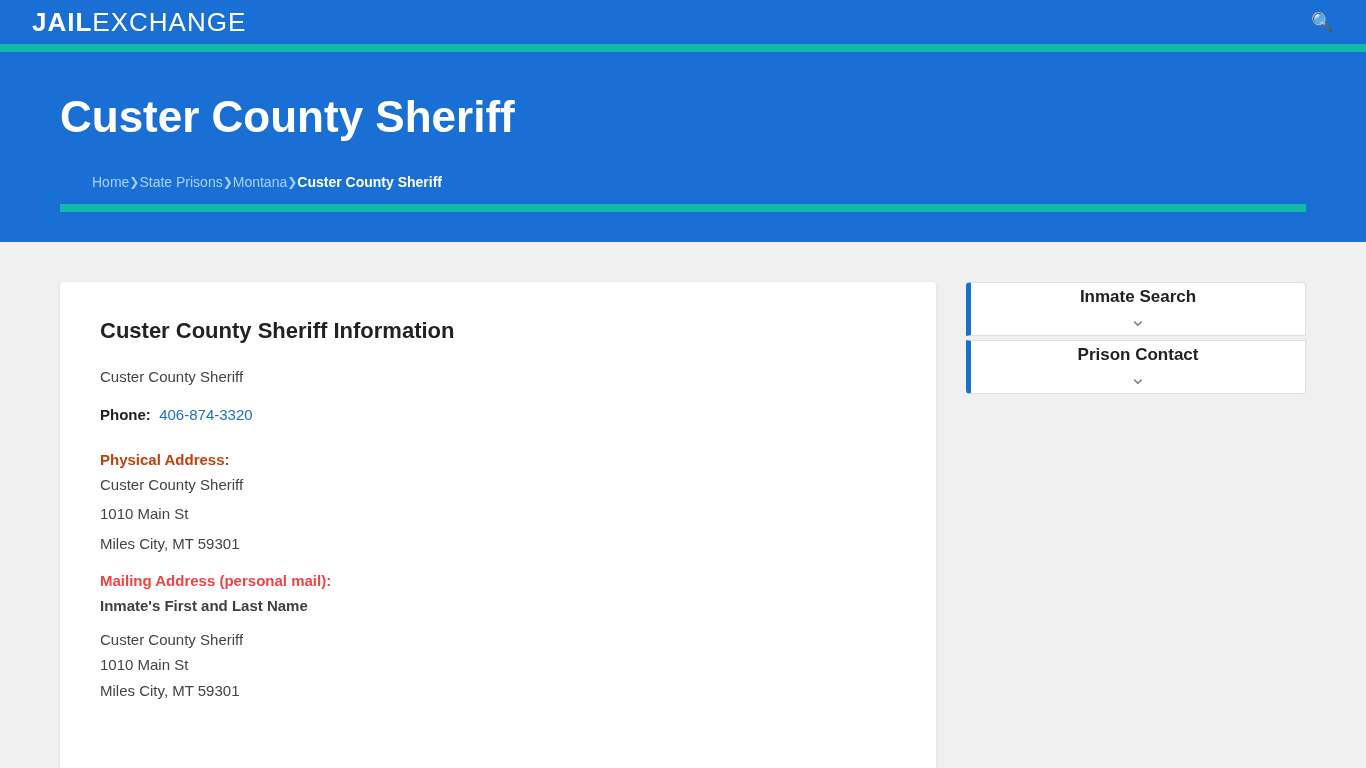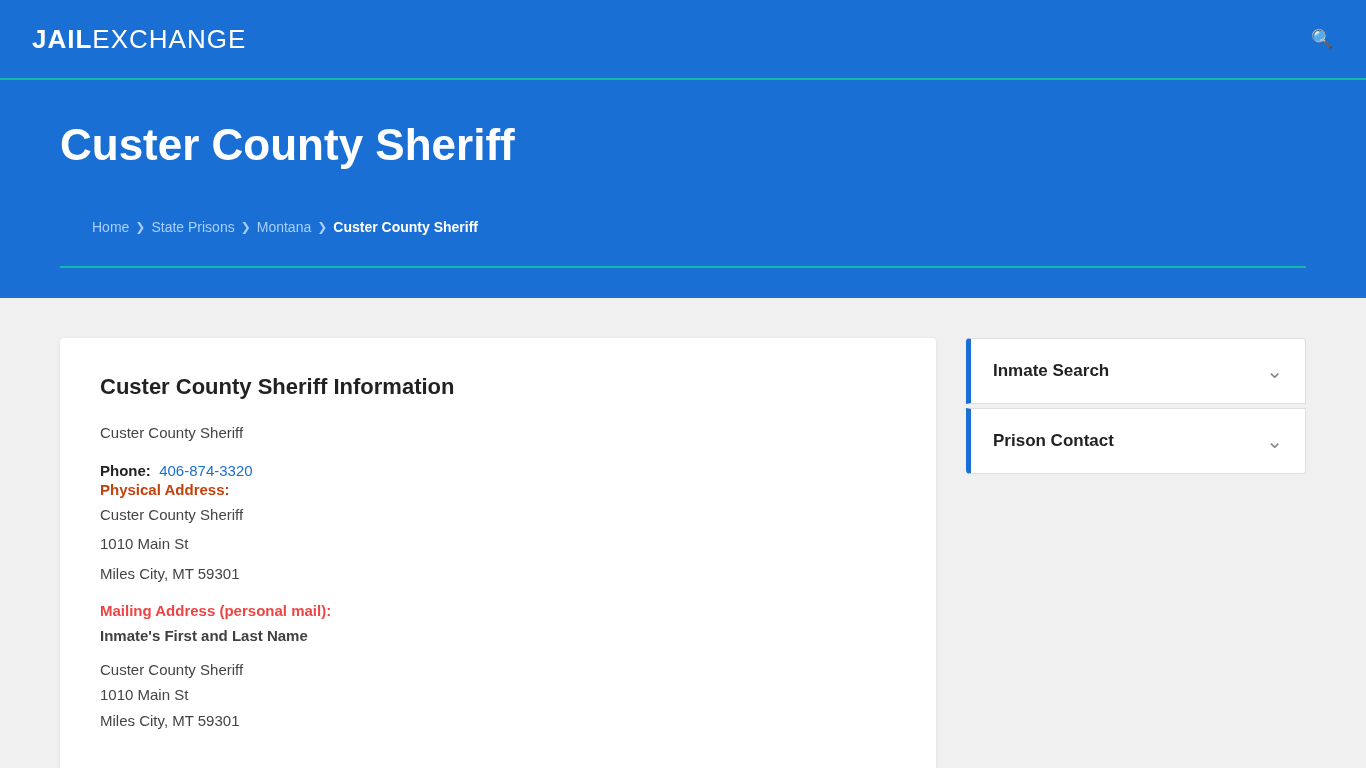--- a/index.html
+++ b/index.html
@@ -10,25 +10,25 @@
     body {
       font-family: Arial, sans-serif;
       font-size: 15px;
       color: #333;
       background: #f0f0f0;
     }
 
     
     nav {
       background: #1a6fd4;
-      height: 80px;
+      height: 52px;
       display: flex;
       align-items: center;
       padding: 0 32px;
-      border-bottom: 2px solid #14b8a6;
+      border-bottom: 8px solid #14b8a6;
     }
     .nav-logo {
       font-size: 26px;
       font-weight: 900;
       color: #fff;
       letter-spacing: 1px;
       margin-right: auto;
       text-decoration: none;
     }
     .nav-logo span {
@@ -66,21 +66,20 @@
     }
     .hero h1 {
       color: #fff;
       font-size: 44px;
       font-weight: 700;
       margin-bottom: 18px;
     }
     .breadcrumb {
       display: flex;
       align-items: center;
-      gap: 6px;
       font-size: 14px;
     }
     .breadcrumb a {
       color: #a8cfff;
       text-decoration: none;
     }
     .breadcrumb .separator {
       color: #a8cfff;
       font-size: 12px;
     }
@@ -115,21 +114,21 @@
     .main-panel p {
       line-height: 1.7;
       color: #444;
       margin-bottom: 16px;
     }
     .facility-name {
       color: #444;
       margin-bottom: 16px;
     }
     .phone-line {
-      margin-bottom: 2px;
+      margin-bottom: 28px;
     }
     .phone-line .label {
       font-weight: 700;
       color: #222;
     }
     .phone-link {
       color: #1a6fd4;
       text-decoration: none;
     }
     .address-block {
@@ -168,23 +167,24 @@
       flex-direction: column;
       gap: 0;
     }
     .sidebar-item {
       background: #fff;
       border: 1px solid #e0e0e0;
       border-left: 5px solid #1a6fd4;
       display: flex;
       align-items: center;
       justify-content: space-between;
-      padding: 20px 22px;
+      padding: 4px 22px;
       cursor: pointer;
       margin-bottom: 4px;
+      flex-direction: column;
     }
     .sidebar-item:first-child {
       border-radius: 4px 4px 0 0;
     }
     .sidebar-item:last-child {
       border-radius: 0 0 4px 4px;
       margin-bottom: 0;
     }
     .sidebar-item-label {
       font-size: 17px;

